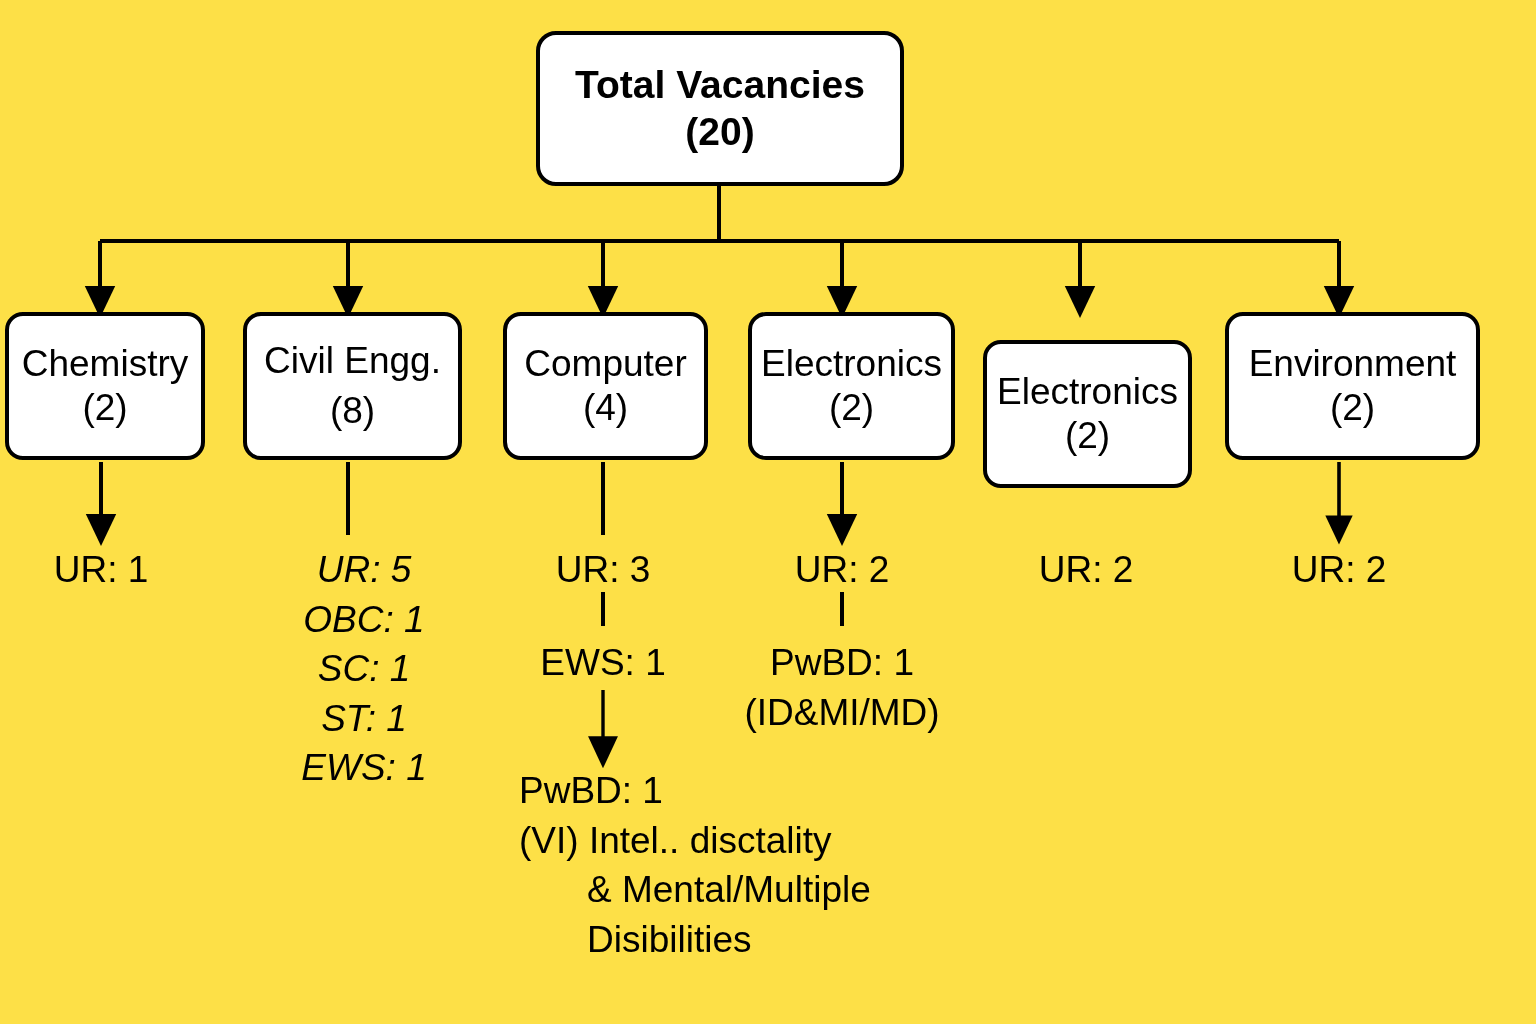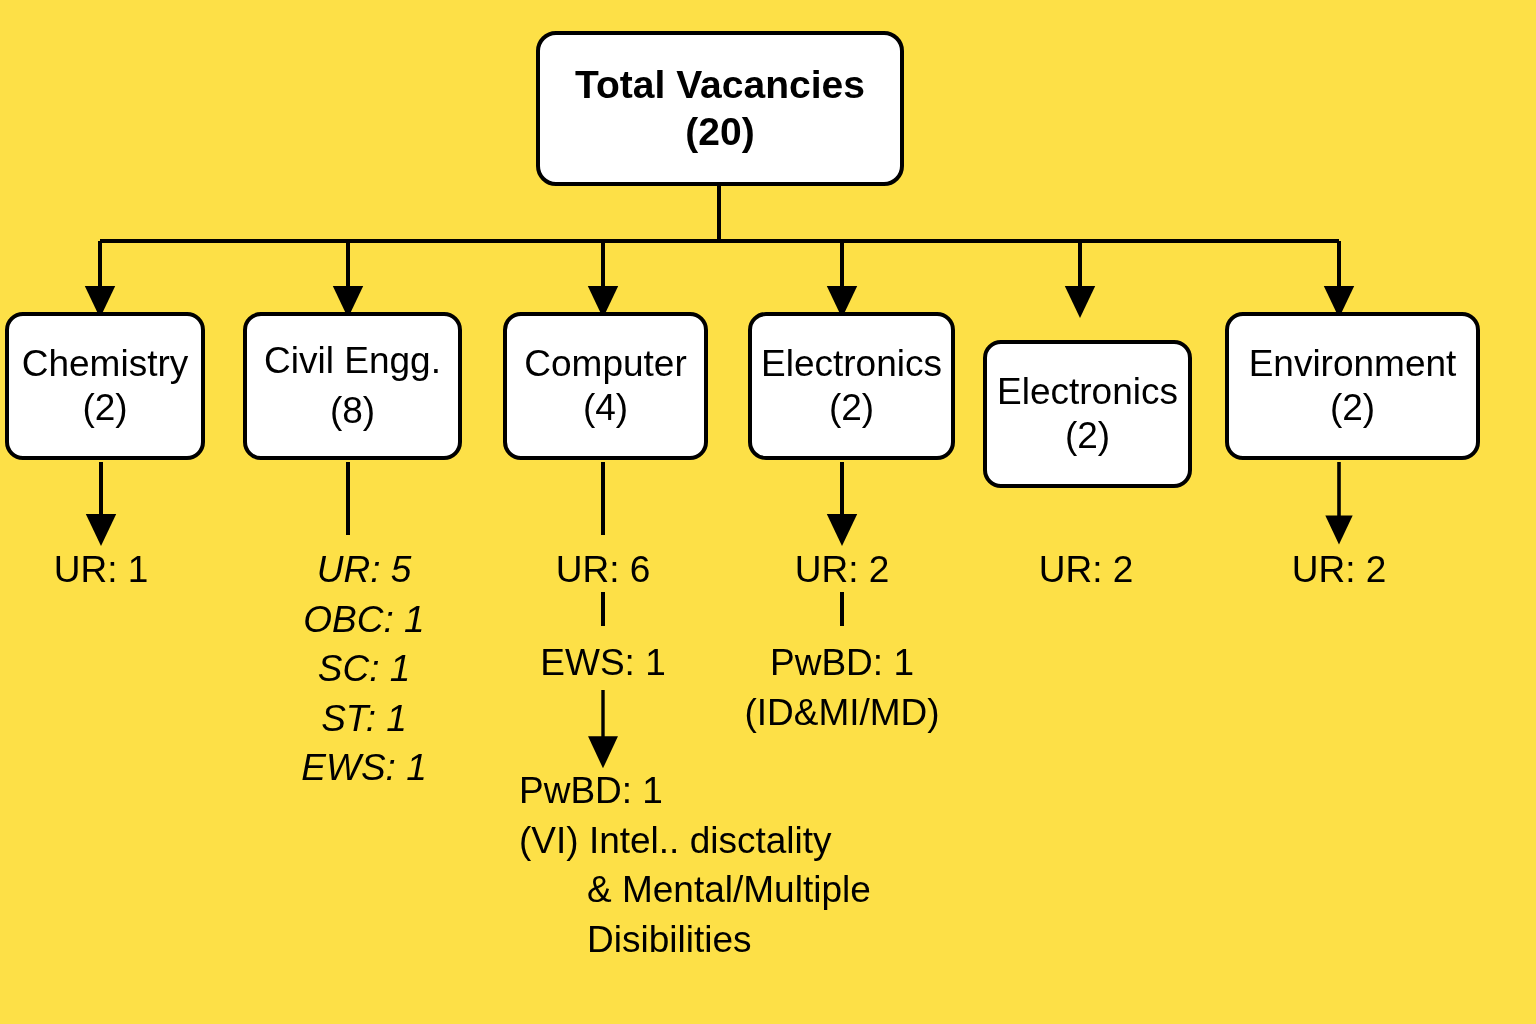--- a/index.html
+++ b/index.html
@@ -183,21 +183,21 @@
 
   <div class="leaf-text center" style="left:364px; top:545px;font-style:italic;">
     <span class="leaf-line">UR: 5</span>
     <span class="leaf-line">OBC: 1</span>
     <span class="leaf-line">SC: 1</span>
     <span class="leaf-line">ST: 1</span>
     <span class="leaf-line">EWS: 1</span>
   </div>
 
   <div class="leaf-text center" style="left:603px; top:545px;">
-    <span class="leaf-line">UR: 6</span>
+    <span class="leaf-line">UR: 3</span>
   </div>
   <div class="leaf-text center" style="left:603px; top:638px;">
     <span class="leaf-line">EWS: 1</span>
   </div>
   <div class="leaf-text left" style="left:519px; top:766px;">
     <span class="leaf-line">PwBD: 1</span>
     <span class="leaf-line">(VI)  Intel.. disctality</span>
     <span class="leaf-line indent">&amp; Mental/Multiple</span>
     <span class="leaf-line indent">Disibilities</span>
   </div>

